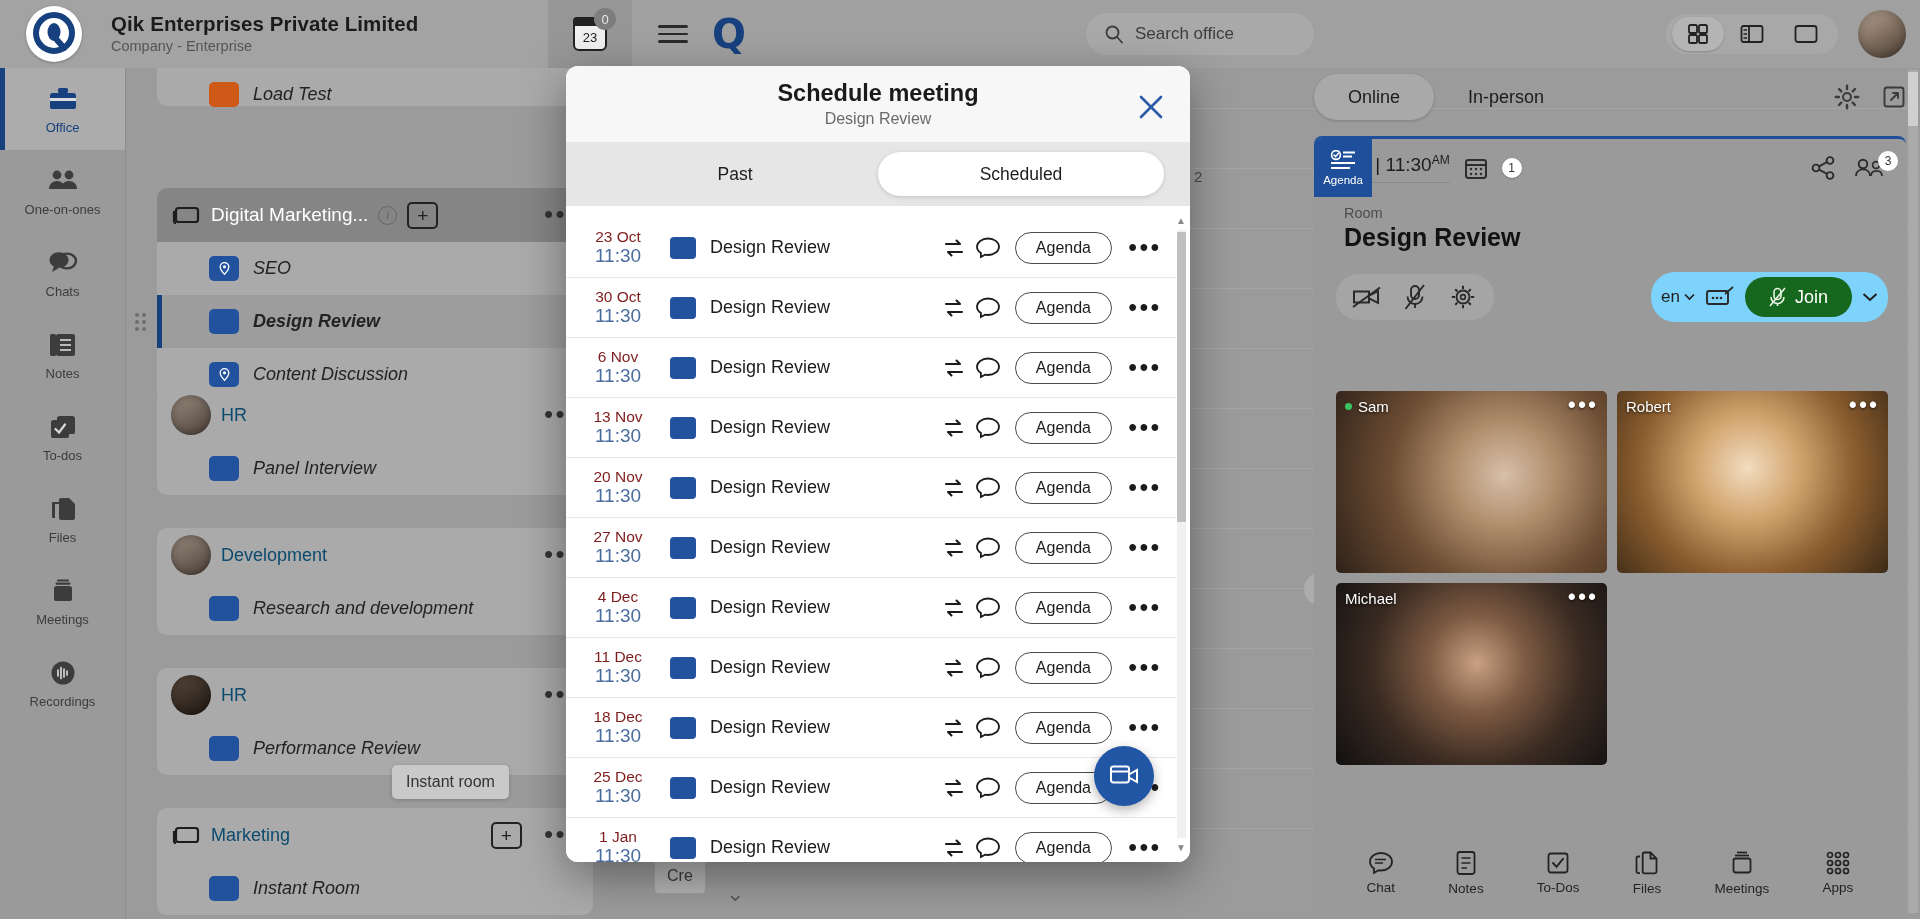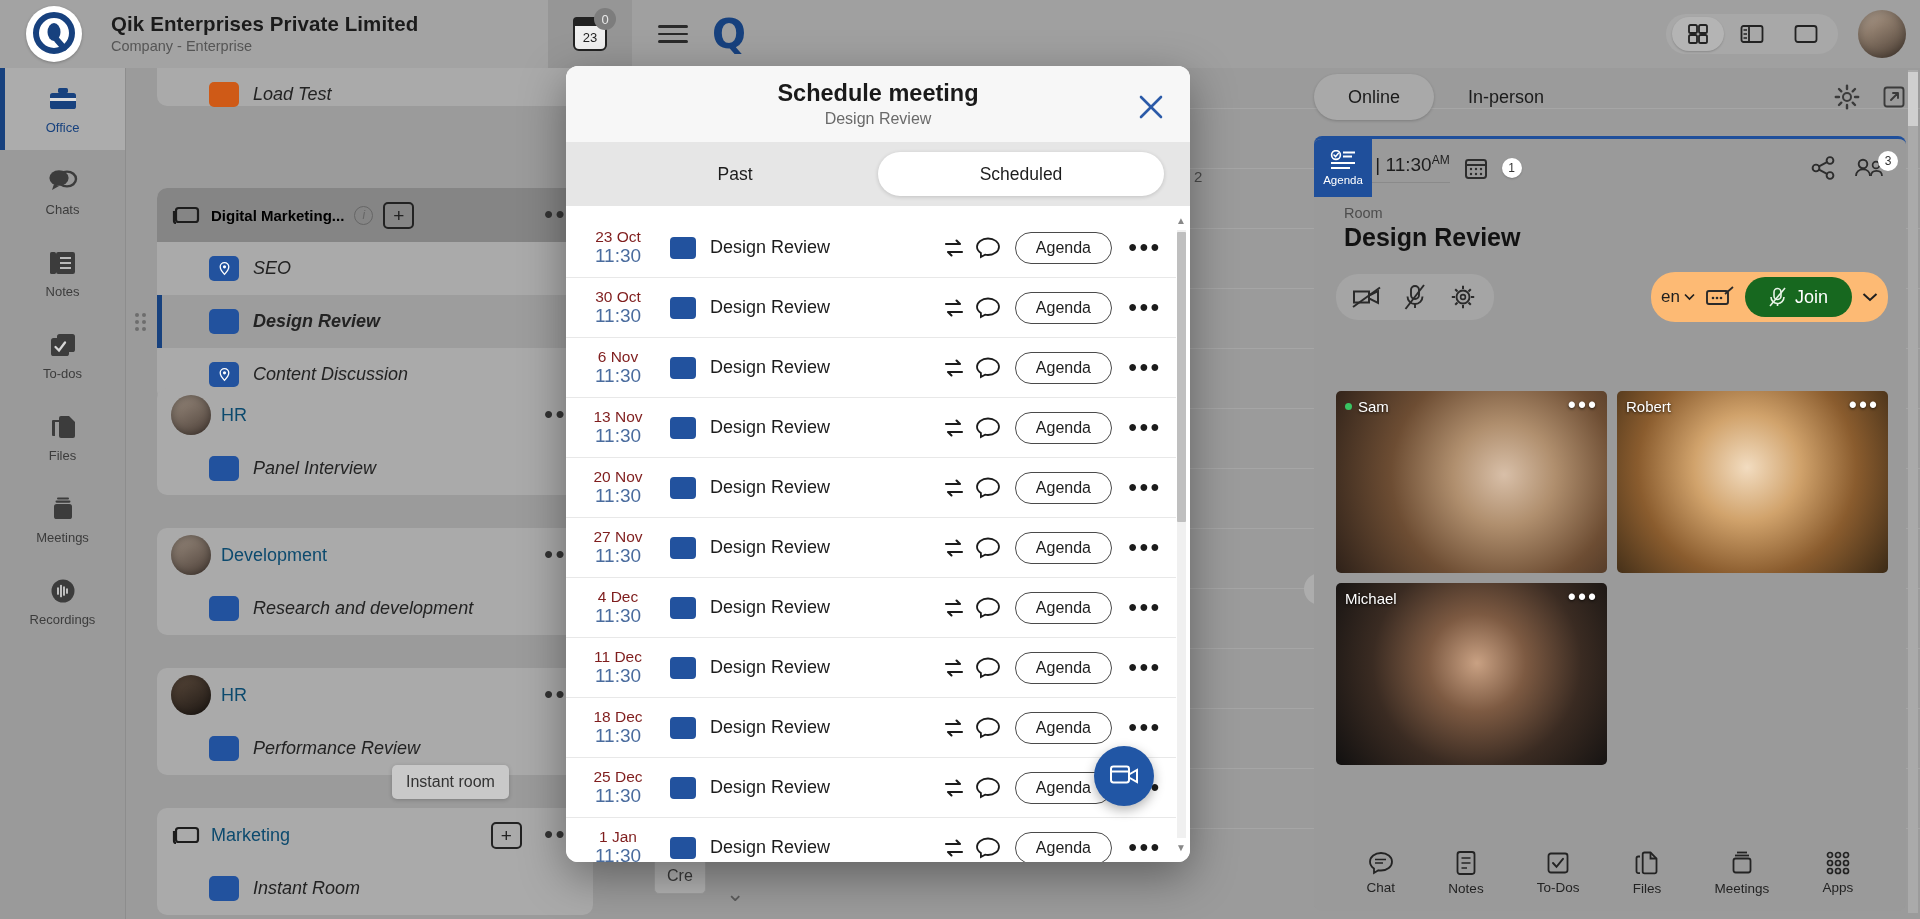--- a/index.html
+++ b/index.html
@@ -49,21 +49,21 @@
   .rail-item.active { background: #acacac; color: #17417e; }
   .rail-item.active::before { content:""; position:absolute; left:0; top:0; bottom:0; width: 5px; background: #17417e; }
   .rail-label { font-size: 13px; }
   .rail-ico { height: 30px; display:flex; align-items:center; }
 
   
   .board { position: absolute; left: 126px; top: 68px; right: 0; bottom: 0; background: #9b9b9b; overflow: hidden; }
   .card-group { position: absolute; left: 31px; width: 436px; background: #aaaaaa; border-radius: 10px; }
   .group-head { height: 54px; display:flex; align-items:center; padding: 0 14px; gap: 10px; }
   .group-head.dark { background: #858585; border-radius: 10px 10px 0 0; }
-  .group-title { font-size: 15px; font-weight: bold; color: #000000; }
+  .group-title { font-size: 19px; font-weight: normal; color: #ffffff; }
   .group-title.plain { font-weight: normal; font-size: 18px; color: #0c4a6e; }
   .ghead-avatar { width: 40px; height: 40px; border-radius: 50%; background: linear-gradient(150deg,#9b8d80,#4d4038); box-shadow: inset 0 0 10px rgba(0,0,0,.4); flex:0 0 auto;}
   .info-circle { width: 19px; height: 19px; border-radius: 50%; border: 1.6px solid #666; color: #666; font-size: 12px; display:flex; align-items:center; justify-content:center; font-style: italic; }
   .plus-sq { width: 31px; height: 27px; border: 2px solid #222; border-radius: 5px; display:flex; align-items:center; justify-content:center; font-size: 19px; color: #222; line-height: 1; }
   .dots { color: #333; font-size: 26px; letter-spacing: 2.6px; line-height: .6; margin-left: auto; }
   .room-row { height: 53px; display:flex; align-items:center; padding-left: 52px; gap: 14px; position: relative; font-style: italic; }
   .room-row.sel { background: #9d9d9d; }
   .room-row.sel::before { content:""; position:absolute; left: 0px; top: 0; bottom: 0; width: 5px; background: #17417e; }
   .swatch { width: 30px; height: 25px; border-radius: 5px; background: #22529e; display:flex; align-items:center; justify-content:center; flex: 0 0 auto; }
   .room-name { font-size: 18px; color: #232323; }
@@ -120,21 +120,21 @@
   .mc-datetime { font-size: 19px; color: #1d1d1d; border-bottom: 1px solid #8a8a8a; padding-bottom: 6px; }
   .mc-datetime sup { font-size: 12px; }
   .mc-badge { width: 20px; height: 20px; border-radius: 50%; background: #ffffff; color: #333; font-size: 12px; display:flex; align-items:center; justify-content:center; box-shadow: 0 1px 2px rgba(0,0,0,.2); }
   .mc-right { margin-left: auto; display:flex; align-items:center; gap: 18px; padding-right: 18px; color: #2d2d2d; position: relative; }
   .ppl-count { position: absolute; right: 8px; top: -4px; width: 20px; height: 20px; border-radius: 50%; background: #fff; font-size: 12px; color: #333; display:flex; align-items:center; justify-content:center; }
   .room-label { padding-left: 30px; font-size: 14.5px; color: #4d4d4d; margin-top: 8px; }
   .room-title { padding-left: 30px; font-size: 25px; font-weight: bold; color: #121212; margin-top: 2px; }
   .ctrl-row { display:flex; align-items:center; margin: 20px 18px 0 22px; gap: 0; }
   .ctrl-left { display:flex; align-items:center; gap: 6px; background: #a5a5a5; border-radius: 22px; padding: 5px 10px; }
   .ctrl-ico { width: 42px; height: 36px; display:flex; align-items:center; justify-content:center; color:#2a2a2a; }
-  .ctrl-right { margin-left: auto; display:flex; align-items:center; gap: 10px; background: #fdba74; border-radius: 24px; padding: 5px 10px; }
+  .ctrl-right { margin-left: auto; display:flex; align-items:center; gap: 10px; background: #7dd3fc; border-radius: 24px; padding: 5px 10px; }
   .lang { font-size: 17px; color: #1f1f1f; display:flex; align-items:center; gap: 4px; }
   .join-btn { height: 40px; border-radius: 20px; background: #17681f; color: #fff; font-size: 18px; display:flex; align-items:center; gap: 9px; padding: 0 24px; }
 
   .tiles { position: absolute; left: 22px; right: 18px; top: 252px; display: grid; grid-template-columns: 1fr 1fr; gap: 10px; }
   .tile { height: 182px; border-radius: 5px; position: relative; overflow: hidden; }
   .tile.full { grid-column: 1 / 2; }
   .tile-name { position: absolute; left: 9px; top: 7px; color: #fff; font-size: 15px; text-shadow: 0 1px 3px rgba(0,0,0,.8); display:flex; align-items:center; gap: 6px; }
   .livedot { width: 7px; height: 7px; border-radius: 50%; background: #39c463; }
   .tile-dots { position: absolute; right: 9px; top: 3px; color: #fff; font-size: 23px; letter-spacing: 2px; line-height: 1; text-shadow: 0 1px 3px rgba(0,0,0,.7); }
   .t-sam { background: radial-gradient(circle at 62% 46%, #d8bfa8 0%, #b08f6e 26%, #6d4d33 58%, #2e2119 100%); }
@@ -177,20 +177,27 @@
         <div class="cal-badge">0</div>
       </div>
 
       <div class="hamburger">
           <span></span>
           <span></span>
           <span></span>
         </div>
       <div class="q-logo">Q</div>
 
+      <div class="searchbar">
+        <svg width="20" height="20" viewBox="0 0 20 20">
+            <circle cx="8.5" cy="8.5" r="6" fill="none" stroke="#3d3d3d" stroke-width="1.8"></circle>
+            <path d="M13 13 L18 18.5" stroke="#3d3d3d" stroke-width="1.8" stroke-linecap="round"></path>
+          </svg>
+        <span class="search-ph">Search office</span>
+      </div>
 
       <div class="viewgroup">
         <div class="viewbtn active">
           <svg width="22" height="22" viewBox="0 0 22 22">
               <rect x="2" y="2" width="8" height="8" rx="1.6" fill="none" stroke="#222" stroke-width="1.8"></rect>
               <rect x="12" y="2" width="8" height="8" rx="1.6" fill="none" stroke="#222" stroke-width="1.8"></rect>
               <rect x="2" y="12" width="8" height="8" rx="1.6" fill="none" stroke="#222" stroke-width="1.8"></rect>
               <rect x="12" y="12" width="8" height="8" rx="1.6" fill="none" stroke="#222" stroke-width="1.8"></rect>
             </svg>
         </div>
@@ -215,20 +222,31 @@
     <div class="rail">
       <div class="rail-item active">
         <div class="rail-ico">
             <svg width="30" height="26" viewBox="0 0 30 26">
               <rect x="2" y="7" width="26" height="16" rx="2.6" fill="#17417e"></rect>
               <rect x="10" y="2" width="10" height="5" rx="1.6" fill="#17417e"></rect>
               <rect x="2" y="12" width="26" height="3" fill="#dcdcdc"></rect>
             </svg>
           </div>
         <div class="rail-label">Office</div>
+      </div>
+      <div class="rail-item">
+        <div class="rail-ico">
+            <svg width="32" height="24" viewBox="0 0 32 24">
+              <circle cx="10" cy="6" r="4.4" fill="#3c3c3c"></circle>
+              <circle cx="22" cy="6" r="4.4" fill="#3c3c3c"></circle>
+              <path d="M2 20c0-5 3.6-8 8-8s8 3 8 8z" fill="#3c3c3c"></path>
+              <path d="M14 20c0-5 3.6-8 8-8s8 3 8 8z" fill="#3c3c3c"></path>
+            </svg>
+          </div>
+        <div class="rail-label">One-on-ones</div>
       </div>
       <div class="rail-item">
         <div class="rail-ico">
             <svg width="30" height="24" viewBox="0 0 30 24">
               <ellipse cx="19" cy="10" rx="9" ry="7.4" fill="none" stroke="#3c3c3c" stroke-width="2.4"></ellipse>
               <ellipse cx="11" cy="9" rx="9.6" ry="7.8" fill="#3c3c3c"></ellipse>
               <path d="M6 15 L4 21 L11 17z" fill="#3c3c3c"></path>
             </svg>
           </div>
         <div class="rail-label">Chats</div>

